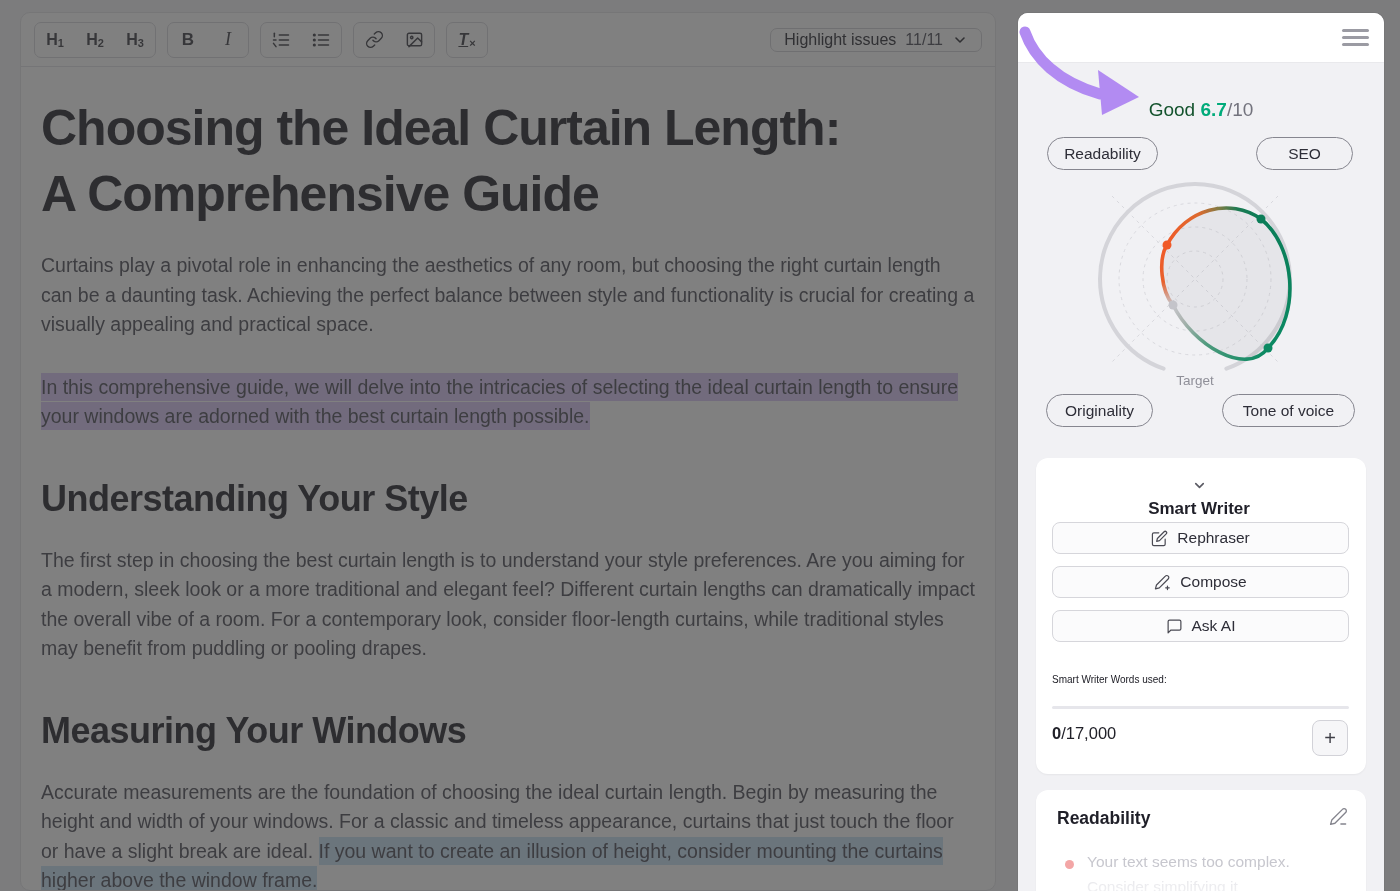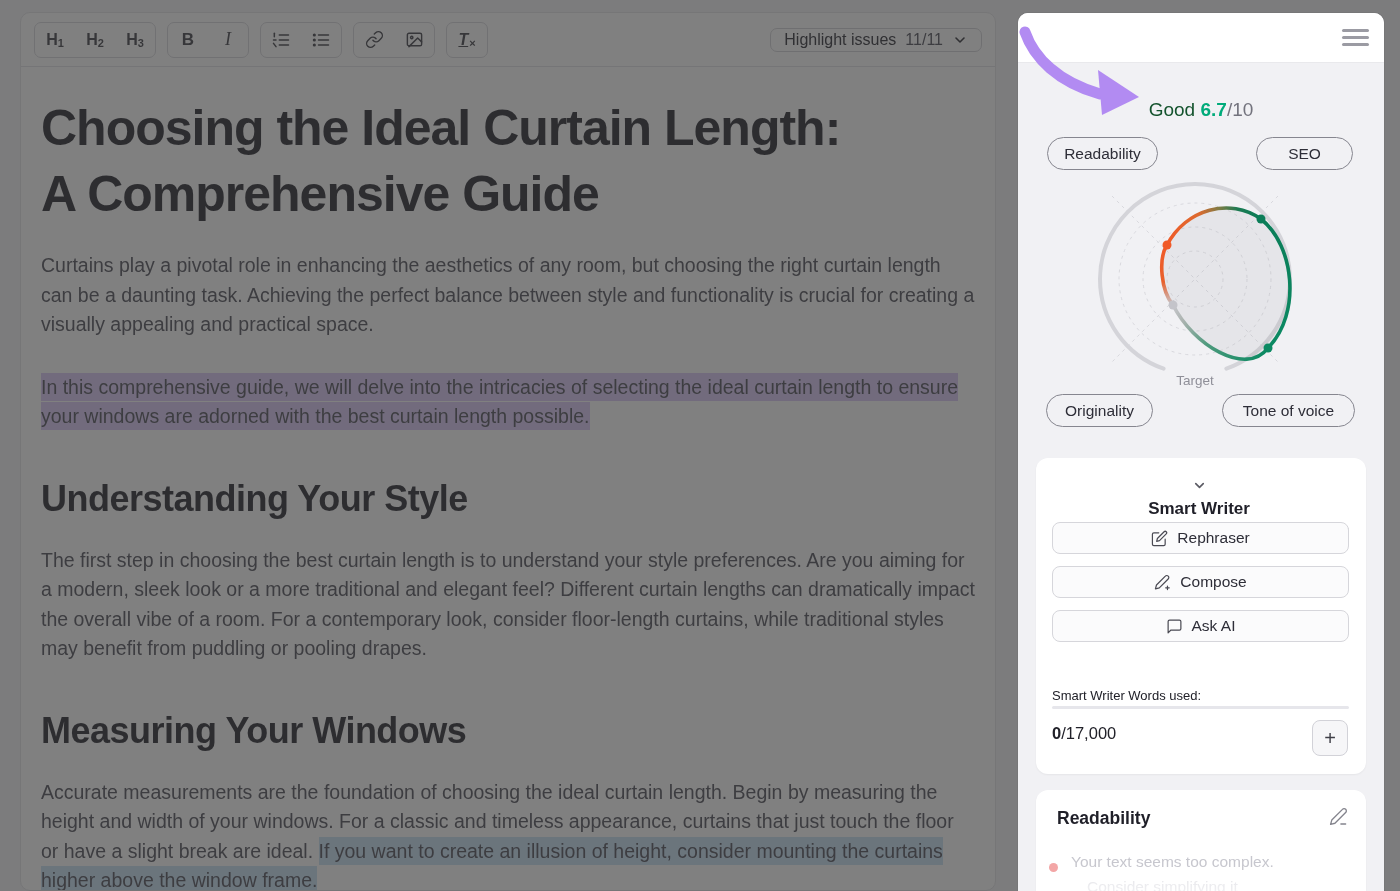--- a/index.html
+++ b/index.html
@@ -107,35 +107,35 @@
   .sw-info { margin-left:auto; font-family:"Liberation Serif", serif; font-style:italic;
              font-size:16px; color:#8a8a93; cursor:pointer; }
   .sw-btn {
     display:flex; align-items:center; justify-content:center; gap:9px;
     position:absolute; left:16px; width:297px; height:32px;
     background:#fbfbfc; border:1px solid #d6d6db; border-radius:8px;
     font-size:15.5px; color:#2e2e38; cursor:pointer;
   }
   .sw-btn svg { stroke:#4a4a53; fill:none; stroke-width:1.7; stroke-linecap:round; stroke-linejoin:round; }
   .sw-btn-1 { top:64px; } .sw-btn-2 { top:108px; } .sw-btn-3 { top:152px; }
-  .sw-words-label { position:absolute; left:16px; top:216px; font-size:13px; color:#212129;margin-top:14px; }
+  .sw-words-label { position:absolute; left:16px; top:216px; font-size:10px; color:#212129; }
   .sw-bar { position:absolute; left:16px; top:248px; width:297px; height:3px; background:#e6e6eb; border-radius:2px; }
   .sw-usage { position:absolute; left:16px; top:266px; font-size:16.5px; color:#212129; }
   .sw-usage b { font-weight:700; }
   .sw-plus {
     position:absolute; left:276px; top:262px; width:36px; height:36px;
     border:1px solid #d2d2d8; border-radius:8px; background:#f6f6f8;
     font-size:20px; color:#3f3f47; cursor:pointer; line-height:34px; text-align:center;
   }
 
   .read-header { display:flex; align-items:center; padding:17px 18px 0 21px; }
   .read-title { font-size:17.5px; font-weight:700; color:#1f1f28; }
   .read-edit { margin-left:auto; cursor:pointer; }
   .read-edit svg { stroke:#84848d; fill:none; stroke-width:1.7; stroke-linecap:round; stroke-linejoin:round; }
-  .read-issue { display:flex; align-items:flex-end; gap:13px; padding:22px 18px 0 13px; }
+  .read-issue { display:flex; align-items:center; gap:13px; padding:22px 18px 0 29px; }
   .read-dot { width:9px; height:9px; border-radius:50%; background:#f3a6a6; margin-top:5px; flex:none; }
   .read-text { font-size:15.5px; line-height:20px; color:#c7c7ce; }
   .read-issue2 { padding:6px 18px 0 51px; font-size:15.5px; color:#e6e6ea; }
   .read-fade {
     position:absolute; left:0; right:0; bottom:0; height:46px;
     background:linear-gradient(to bottom, rgba(255,255,255,0), rgba(255,255,255,0.95));
     pointer-events:none;
   }
 
   .arrow-svg { position:absolute; left:1018px; top:18px; z-index:40; pointer-events:none; }

